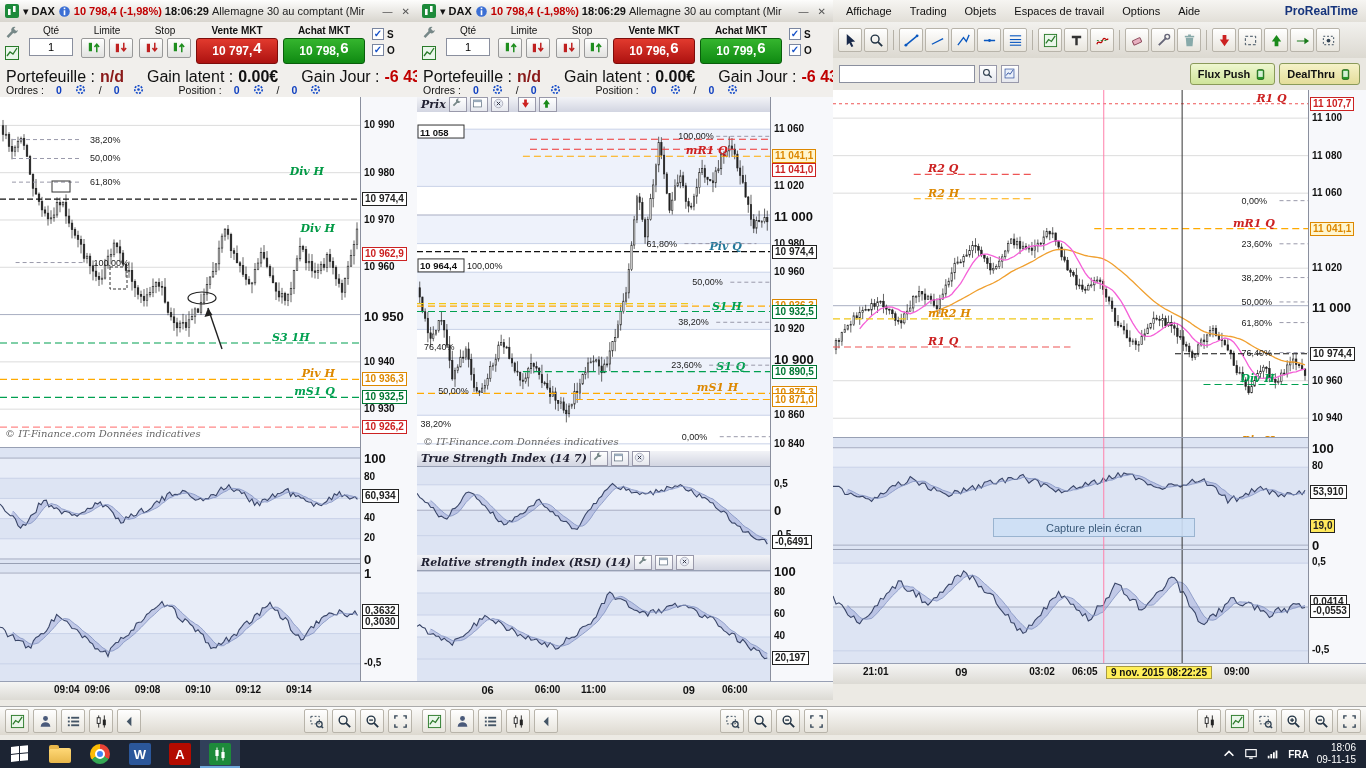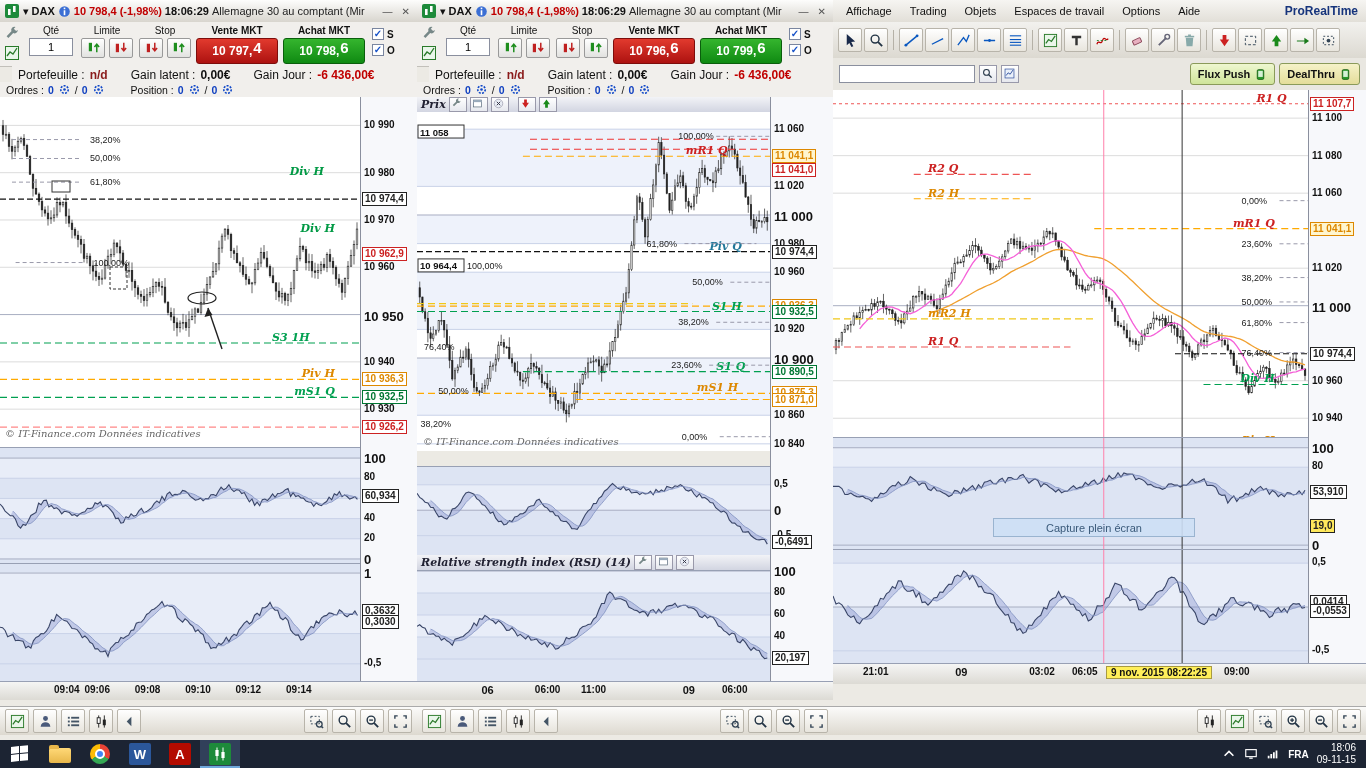--- a/index.html
+++ b/index.html
@@ -19,22 +19,22 @@
   .tklabel{font-size:10px;margin-bottom:2px}
   .tkinput{width:38px;height:14px;border:1px solid #8a8f9e;font-size:11px;text-align:center}
   .tkbtn{display:inline-block;width:22px;height:18px;border:1px solid #999;background:linear-gradient(#ffffff,#e2e2e0);border-radius:2px;vertical-align:top}
   .tkbtn .icon16{width:15px;height:15px;margin-top:1px}
   .pxbox{height:22px;border-radius:3px;color:#fff;font-weight:bold;font-size:12px;display:flex;align-items:baseline;justify-content:center;padding-top:2px}
   .pxbox .sup{font-size:15px;margin-left:1px;transform:translateY(-2px)}
   .sell{background:linear-gradient(#e23a2e,#ad1210);border:1px solid #7d0d0b}
   .buy{background:linear-gradient(#35b52e,#0f8a12);border:1px solid #0a5e0c}
   .sorow{display:flex;align-items:center;gap:3px;font-size:10px;font-weight:bold;margin-bottom:4px}
   .cb{width:10px;height:10px;border:1px solid #7a86a0;background:#fff;color:#1450c8;font-size:10px;line-height:9px;text-align:center}
-  .pfrow{position:absolute;top:66px;left:12px;right:0;height:16px;display:flex;gap:5px;padding:2px 6px 0;background:#f1efec;font-size:12px;white-space:nowrap}
-  .ordrow{position:absolute;top:82px;left:0;right:0;height:15px;display:flex;gap:4px;align-items:center;padding:0 6px;background:#f1efec;border-bottom:1px solid #c2c0ba;font-size:10.5px}
+  .pfrow{position:absolute;top:66px;left:0;right:0;height:16px;display:flex;gap:5px;padding:2px 6px 0;background:#f1efec;font-size:16px;white-space:nowrap}
+  .ordrow{position:absolute;top:82px;left:0;right:0;height:15px;display:flex;gap:12px;align-items:center;padding:0 6px;background:#f1efec;border-bottom:1px solid #c2c0ba;font-size:10.5px}
   .bold{font-weight:bold}
   .maroon{color:#8a1a1a;font-weight:bold}
   .neg{color:#c00000;font-weight:bold}
   .blue{color:#1040c0;font-weight:bold}
   svg.plot{position:absolute;left:0;background:#fff;display:block}
   svg.osc{background:#dde4f3;border-top:1px solid #98a0b4}
   .yaxis{position:absolute;background:#f7f8fb;border-left:1px solid #8a8f9e;font-size:10px;font-weight:bold}
   .ytick{position:absolute;left:3px;white-space:nowrap}
   .yb{font-size:13px}
   .pbadge{position:absolute;left:1px;background:#fff;border:1px solid;padding:0 2px;font-size:10px;font-weight:bold;line-height:12px;white-space:nowrap}
@@ -1103,20 +1103,46 @@
         <text x="264.75" y="327.69620253164555" class="fib">0,00%</text>
         <text x="7.0600000000000005" y="237.58227848101265" class="fib">76,40%</text>
         <text x="21.18" y="281.9240506329114" class="fib">50,00%</text>
         <text x="3.5300000000000002" y="314.82278481012656" class="fib">38,20%</text>
         <rect x="1" y="13.025316455696203" width="46" height="13" fill="#fff" stroke="#333"></rect>
         <text x="3" y="23.525316455696203" class="lb">11 058</text>
         <rect x="1" y="146.9088607594942" width="46" height="13" fill="#fff" stroke="#333"></rect>
         <text x="3" y="157.4088607594942" class="lb">10 964,4</text>
         <text x="50" y="157.4088607594942" class="fib">100,00%</text>
       </svg>
+    <div class="winhdr" style="top:451px;width:353px">
+      <span>True Strength Index (14 7)</span>
+      <span class="minibtn">
+          <span class="icon16 icon13">
+            <svg viewBox="0 0 16 16">
+              <path d="M13.8 4a3.3 3.3 0 0 1-4.6 3.1L4.4 12 2.6 10.2l4.8-4.9A3.3 3.3 0 0 1 11.5 1l-1.7 1.8 2.3 2.3z" fill="#788"></path>
+            </svg>
+          </span>
+        </span>
+      <span class="minibtn">
+          <span class="icon16 icon13">
+            <svg viewBox="0 0 16 16">
+              <rect x="2" y="3" width="12" height="10" fill="#fff" stroke="#567"></rect>
+              <rect x="2" y="3" width="12" height="3" fill="#9ab"></rect>
+            </svg>
+          </span>
+        </span>
+      <span class="minibtn">
+          <span class="icon16 icon13">
+            <svg viewBox="0 0 16 16">
+              <circle cx="8" cy="8" r="6.2" fill="#e8ecf4" stroke="#99a"></circle>
+              <path d="M5.5 5.5l5 5M10.5 5.5l-5 5" stroke="#334" stroke-width="1.4"></path>
+            </svg>
+          </span>
+        </span>
+    </div>
     <svg id="svgMi1" class="plot osc" style="top:466px;width:353px;height:89px" viewBox="0 0 353 89">
         <rect x="0" y="17.799999999999997" width="353" height="25.42857142857143" fill="#e8edf8"></rect>
         <line x1="0" y1="17.799999999999997" x2="353" y2="17.799999999999997" stroke="#c9d2e8"></line>
         <line x1="0" y1="43.22857142857143" x2="353" y2="43.22857142857143" stroke="#a8aec2"></line>
         <line x1="0" y1="68.65714285714286" x2="353" y2="68.65714285714286" stroke="#c9d2e8"></line>
         <path d="M0.0 26.2 L2.7 30.4 L5.4 32.2 L8.1 35.2 L10.9 36.0 L13.6 40.3 L16.3 40.6 L19.0 45.5 L21.7 49.9 L24.4 49.1 L27.2 50.9 L29.9 52.0 L32.6 48.5 L35.3 42.0 L38.0 41.4 L40.7 39.0 L43.4 35.4 L46.2 29.7 L48.9 25.9 L51.6 25.0 L54.3 25.9 L57.0 27.2 L59.7 31.6 L62.5 33.6 L65.2 37.5 L67.9 38.6 L70.6 42.2 L73.3 46.3 L76.0 45.0 L78.7 51.1 L81.5 54.7 L84.2 54.2 L86.9 57.9 L89.6 57.0 L92.3 53.7 L95.0 54.5 L97.8 50.0 L100.5 49.3 L103.2 46.9 L105.9 46.8 L108.6 44.8 L111.3 40.1 L114.0 39.0 L116.8 38.5 L119.5 33.4 L122.2 32.3 L124.9 36.4 L127.6 39.8 L130.3 41.1 L133.1 44.7 L135.8 44.6 L138.5 48.5 L141.2 48.9 L143.9 53.5 L146.6 54.5 L149.3 54.4 L152.1 57.3 L154.8 61.6 L157.5 61.8 L160.2 62.3 L162.9 58.2 L165.6 52.8 L168.4 47.5 L171.1 43.9 L173.8 42.0 L176.5 36.6 L179.2 36.5 L181.9 31.3 L184.6 29.3 L187.4 24.2 L190.1 22.3 L192.8 19.1 L195.5 16.5 L198.2 18.8 L200.9 21.3 L203.7 22.5 L206.4 19.4 L209.1 23.3 L211.8 22.2 L214.5 26.0 L217.2 25.5 L219.9 25.1 L222.7 27.6 L225.4 25.6 L228.1 26.9 L230.8 26.5 L233.5 24.3 L236.2 27.8 L239.0 22.5 L241.7 25.1 L244.4 23.0 L247.1 24.6 L249.8 19.4 L252.5 20.2 L255.2 21.2 L258.0 18.8 L260.7 19.5 L263.4 17.6 L266.1 19.5 L268.8 23.0 L271.5 24.1 L274.3 22.7 L277.0 27.0 L279.7 30.0 L282.4 26.8 L285.1 30.8 L287.8 30.5 L290.5 32.5 L293.3 35.6 L296.0 36.0 L298.7 40.7 L301.4 42.9 L304.1 45.1 L306.8 44.1 L309.6 46.4 L312.3 52.9 L315.0 55.9 L317.7 56.1 L320.4 58.8 L323.1 59.5 L325.8 65.0 L328.6 65.1 L331.3 64.6 L334.0 68.5 L336.7 70.7 L339.4 72.5 L342.1 72.9 L344.9 72.4 L347.6 72.5 L350.3 77.1 L350.3 73.0 L347.6 71.6 L344.9 70.3 L342.1 69.1 L339.4 67.7 L336.7 65.6 L334.0 63.6 L331.3 61.5 L328.6 60.1 L325.8 58.0 L323.1 54.9 L320.4 52.3 L317.7 50.1 L315.0 47.9 L312.3 45.3 L309.6 42.5 L306.8 40.7 L304.1 38.8 L301.4 36.4 L298.7 34.3 L296.0 32.0 L293.3 31.0 L290.5 29.6 L287.8 28.0 L285.1 26.9 L282.4 25.6 L279.7 24.4 L277.0 22.3 L274.3 21.1 L271.5 20.4 L268.8 19.9 L266.1 19.5 L263.4 19.4 L260.7 20.6 L258.0 21.2 L255.2 22.2 L252.5 22.5 L249.8 23.7 L247.1 24.5 L244.4 24.9 L241.7 25.5 L239.0 25.6 L236.2 26.5 L233.5 26.0 L230.8 26.2 L228.1 26.1 L225.4 25.3 L222.7 25.0 L219.9 23.6 L217.2 23.1 L214.5 22.5 L211.8 21.3 L209.1 20.3 L206.4 19.6 L203.7 20.1 L200.9 20.3 L198.2 21.7 L195.5 23.8 L192.8 27.1 L190.1 30.0 L187.4 33.3 L184.6 36.6 L181.9 39.6 L179.2 43.2 L176.5 46.8 L173.8 51.1 L171.1 54.4 L168.4 57.4 L165.6 59.0 L162.9 59.3 L160.2 58.7 L157.5 57.2 L154.8 55.1 L152.1 52.9 L149.3 50.8 L146.6 49.1 L143.9 46.9 L141.2 44.6 L138.5 42.5 L135.8 39.8 L133.1 38.0 L130.3 36.9 L127.6 36.6 L124.9 36.6 L122.2 38.0 L119.5 40.4 L116.8 42.7 L114.0 44.5 L111.3 46.3 L108.6 48.7 L105.9 50.2 L103.2 51.9 L100.5 53.7 L97.8 54.6 L95.0 55.3 L92.3 54.8 L89.6 53.3 L86.9 51.5 L84.2 48.9 L81.5 46.3 L78.7 43.5 L76.0 40.5 L73.3 38.3 L70.6 35.1 L67.9 32.4 L65.2 30.1 L62.5 28.2 L59.7 27.6 L57.0 28.2 L54.3 30.2 L51.6 32.8 L48.9 35.6 L46.2 39.4 L43.4 43.1 L40.7 45.7 L38.0 47.3 L35.3 48.7 L32.6 49.3 L29.9 48.0 L27.2 46.1 L24.4 43.6 L21.7 41.3 L19.0 38.3 L16.3 35.8 L13.6 33.4 L10.9 36.0 L8.1 35.2 L5.4 32.2 L2.7 30.4 L0.0 26.2 Z" fill="rgba(120,135,200,0.35)"></path>
         <path d="M0.0 26.2 L2.7 30.4 L5.4 32.2 L8.1 35.2 L10.9 36.0 L13.6 40.3 L16.3 40.6 L19.0 45.5 L21.7 49.9 L24.4 49.1 L27.2 50.9 L29.9 52.0 L32.6 48.5 L35.3 42.0 L38.0 41.4 L40.7 39.0 L43.4 35.4 L46.2 29.7 L48.9 25.9 L51.6 25.0 L54.3 25.9 L57.0 27.2 L59.7 31.6 L62.5 33.6 L65.2 37.5 L67.9 38.6 L70.6 42.2 L73.3 46.3 L76.0 45.0 L78.7 51.1 L81.5 54.7 L84.2 54.2 L86.9 57.9 L89.6 57.0 L92.3 53.7 L95.0 54.5 L97.8 50.0 L100.5 49.3 L103.2 46.9 L105.9 46.8 L108.6 44.8 L111.3 40.1 L114.0 39.0 L116.8 38.5 L119.5 33.4 L122.2 32.3 L124.9 36.4 L127.6 39.8 L130.3 41.1 L133.1 44.7 L135.8 44.6 L138.5 48.5 L141.2 48.9 L143.9 53.5 L146.6 54.5 L149.3 54.4 L152.1 57.3 L154.8 61.6 L157.5 61.8 L160.2 62.3 L162.9 58.2 L165.6 52.8 L168.4 47.5 L171.1 43.9 L173.8 42.0 L176.5 36.6 L179.2 36.5 L181.9 31.3 L184.6 29.3 L187.4 24.2 L190.1 22.3 L192.8 19.1 L195.5 16.5 L198.2 18.8 L200.9 21.3 L203.7 22.5 L206.4 19.4 L209.1 23.3 L211.8 22.2 L214.5 26.0 L217.2 25.5 L219.9 25.1 L222.7 27.6 L225.4 25.6 L228.1 26.9 L230.8 26.5 L233.5 24.3 L236.2 27.8 L239.0 22.5 L241.7 25.1 L244.4 23.0 L247.1 24.6 L249.8 19.4 L252.5 20.2 L255.2 21.2 L258.0 18.8 L260.7 19.5 L263.4 17.6 L266.1 19.5 L268.8 23.0 L271.5 24.1 L274.3 22.7 L277.0 27.0 L279.7 30.0 L282.4 26.8 L285.1 30.8 L287.8 30.5 L290.5 32.5 L293.3 35.6 L296.0 36.0 L298.7 40.7 L301.4 42.9 L304.1 45.1 L306.8 44.1 L309.6 46.4 L312.3 52.9 L315.0 55.9 L317.7 56.1 L320.4 58.8 L323.1 59.5 L325.8 65.0 L328.6 65.1 L331.3 64.6 L334.0 68.5 L336.7 70.7 L339.4 72.5 L342.1 72.9 L344.9 72.4 L347.6 72.5 L350.3 77.1 " fill="none" stroke="#3a4668" stroke-width="1.1"></path>
         <path d="M13.6 33.4 L16.3 35.8 L19.0 38.3 L21.7 41.3 L24.4 43.6 L27.2 46.1 L29.9 48.0 L32.6 49.3 L35.3 48.7 L38.0 47.3 L40.7 45.7 L43.4 43.1 L46.2 39.4 L48.9 35.6 L51.6 32.8 L54.3 30.2 L57.0 28.2 L59.7 27.6 L62.5 28.2 L65.2 30.1 L67.9 32.4 L70.6 35.1 L73.3 38.3 L76.0 40.5 L78.7 43.5 L81.5 46.3 L84.2 48.9 L86.9 51.5 L89.6 53.3 L92.3 54.8 L95.0 55.3 L97.8 54.6 L100.5 53.7 L103.2 51.9 L105.9 50.2 L108.6 48.7 L111.3 46.3 L114.0 44.5 L116.8 42.7 L119.5 40.4 L122.2 38.0 L124.9 36.6 L127.6 36.6 L130.3 36.9 L133.1 38.0 L135.8 39.8 L138.5 42.5 L141.2 44.6 L143.9 46.9 L146.6 49.1 L149.3 50.8 L152.1 52.9 L154.8 55.1 L157.5 57.2 L160.2 58.7 L162.9 59.3 L165.6 59.0 L168.4 57.4 L171.1 54.4 L173.8 51.1 L176.5 46.8 L179.2 43.2 L181.9 39.6 L184.6 36.6 L187.4 33.3 L190.1 30.0 L192.8 27.1 L195.5 23.8 L198.2 21.7 L200.9 20.3 L203.7 20.1 L206.4 19.6 L209.1 20.3 L211.8 21.3 L214.5 22.5 L217.2 23.1 L219.9 23.6 L222.7 25.0 L225.4 25.3 L228.1 26.1 L230.8 26.2 L233.5 26.0 L236.2 26.5 L239.0 25.6 L241.7 25.5 L244.4 24.9 L247.1 24.5 L249.8 23.7 L252.5 22.5 L255.2 22.2 L258.0 21.2 L260.7 20.6 L263.4 19.4 L266.1 19.5 L268.8 19.9 L271.5 20.4 L274.3 21.1 L277.0 22.3 L279.7 24.4 L282.4 25.6 L285.1 26.9 L287.8 28.0 L290.5 29.6 L293.3 31.0 L296.0 32.0 L298.7 34.3 L301.4 36.4 L304.1 38.8 L306.8 40.7 L309.6 42.5 L312.3 45.3 L315.0 47.9 L317.7 50.1 L320.4 52.3 L323.1 54.9 L325.8 58.0 L328.6 60.1 L331.3 61.5 L334.0 63.6 L336.7 65.6 L339.4 67.7 L342.1 69.1 L344.9 70.3 L347.6 71.6 L350.3 73.0 " fill="none" stroke="#8090c0" stroke-width="0.8"></path>
       </svg>
     <div class="winhdr" style="top:555px;width:353px">

